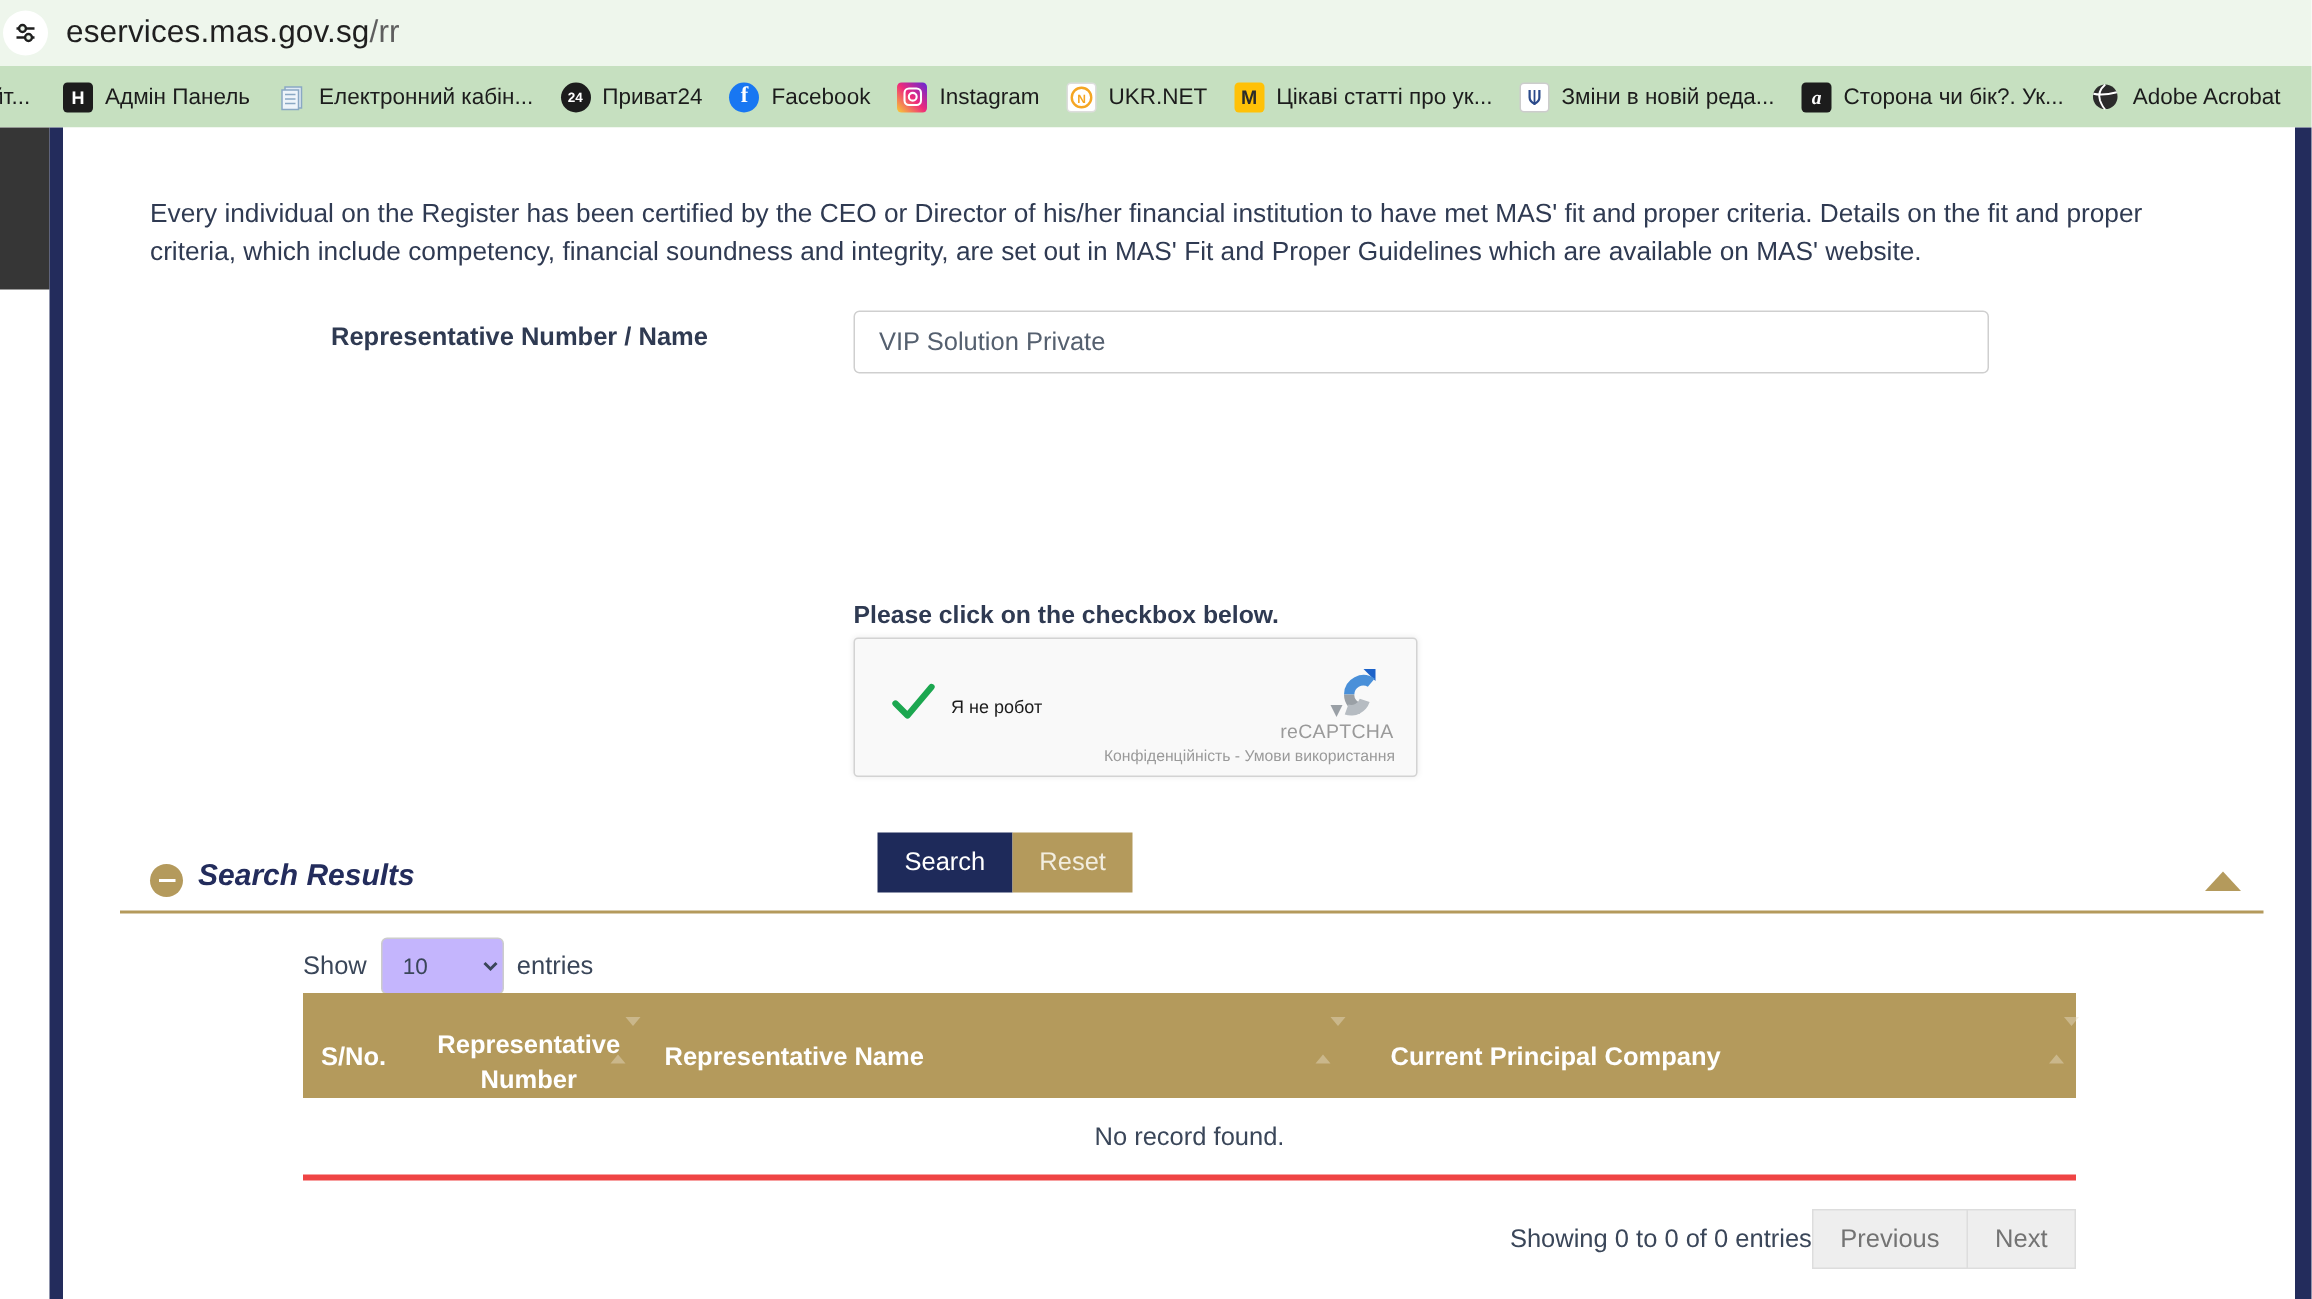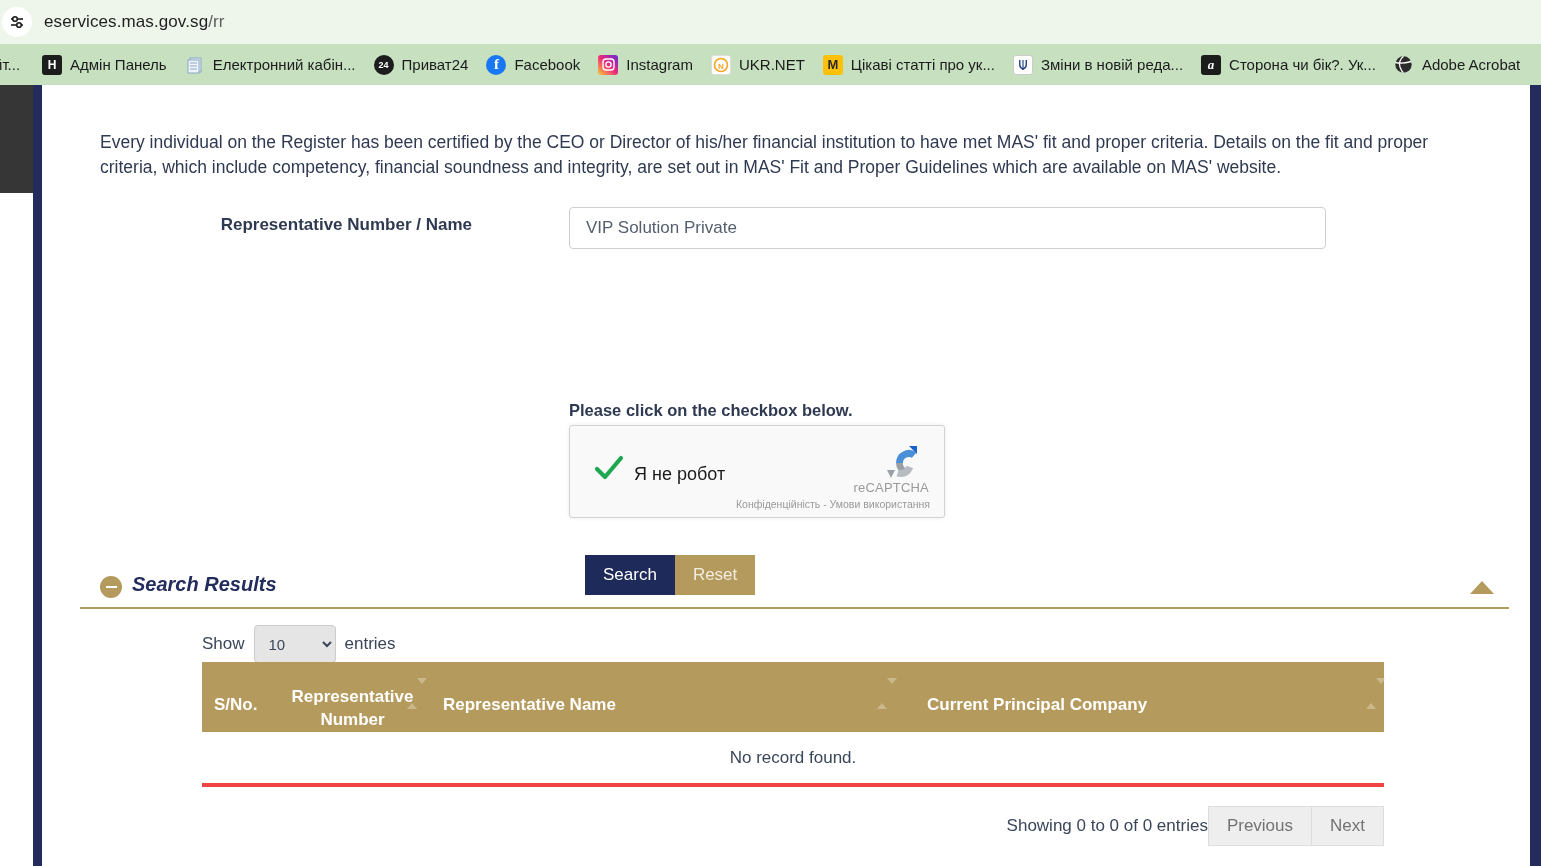--- a/index.html
+++ b/index.html
@@ -24,21 +24,21 @@
   }
   #site-settings-icon {
     width: 30px; height: 30px; margin-left: 2px;
     background: #ffffff;
     border-radius: 15px;
     display: flex; align-items: center; justify-content: center;
     flex: none;
   }
   #url-text {
     margin-left: 12px;
-    font-size: 17px;
+    font-size: 21px;
     color: #1f1f1f;
     letter-spacing: .1px;
     white-space: nowrap;
   }
   #url-text .path { color: #5e5e5e; }
 
   #bookmarks-bar {
     position: absolute; top: 44px; left: 0;
     width: 1541px; height: 41px;
     background: #c6e0c0;
@@ -144,21 +144,21 @@
     border: 1px solid #d3d3d3;
     border-radius: 3px;
     box-shadow: 0 0 4px rgba(0,0,0,.08);
   }
   #recaptcha-check {
     position: absolute; left: 22px; top: 26px;
     width: 34px; height: 34px;
   }
   #recaptcha-label {
     position: absolute; left: 64px; top: 38px;
-    font-size: 18px;
+    font-size: 12px;
     color: #1b1b1b;
     font-family: "Liberation Sans", sans-serif;
   }
   #recaptcha-logo {
     position: absolute; right: 17px; top: 14px;
     width: 62px; height: 48px;
   }
   #recaptcha-brand {
     position: absolute; right: 15px; top: 54px;
     font-size: 13px;
@@ -227,21 +227,21 @@
   #entries-row {
     position: absolute; left: 160px; top: 58px;
     display: flex; align-items: center;
     font-size: 17px; color: #3a4659;
   }
   #entries-select {
     margin: 0 9px;
     width: 82px; height: 38px;
     border: 1px solid #ccc;
     border-radius: 4px;
-    background: #e5e5e5;
+    background: #c4b5fd;
     font-family: "Liberation Sans", sans-serif;
     font-size: 15px;
     color: #3a4659;
     padding-left: 10px;
   }
 
   #results-table {
     position: absolute; left: 160px; top: 95px;
     width: 1182px;
   }

